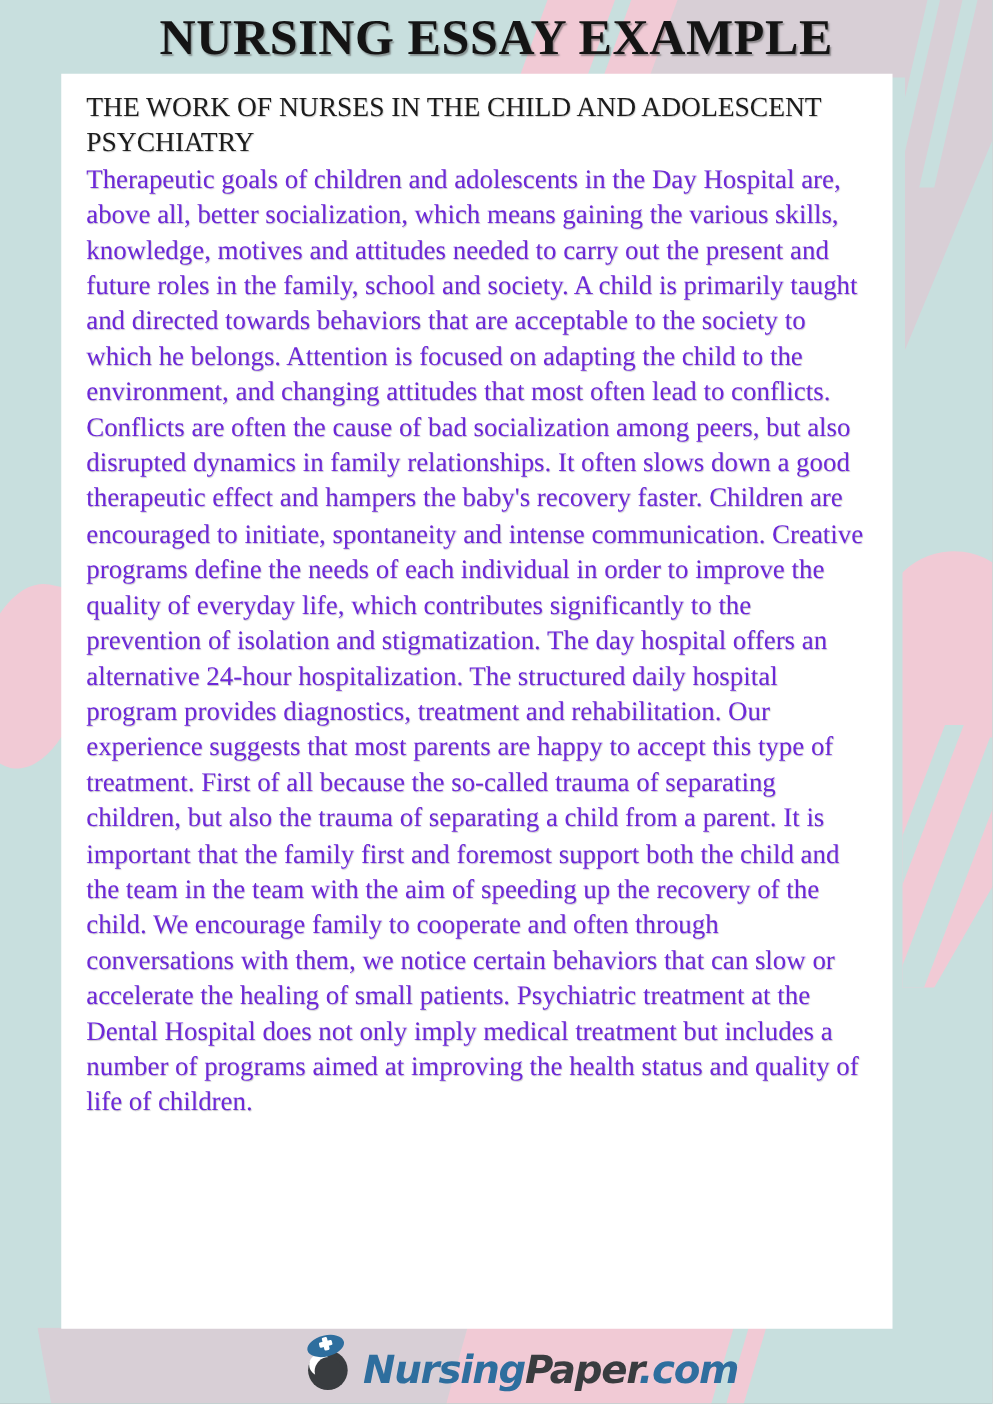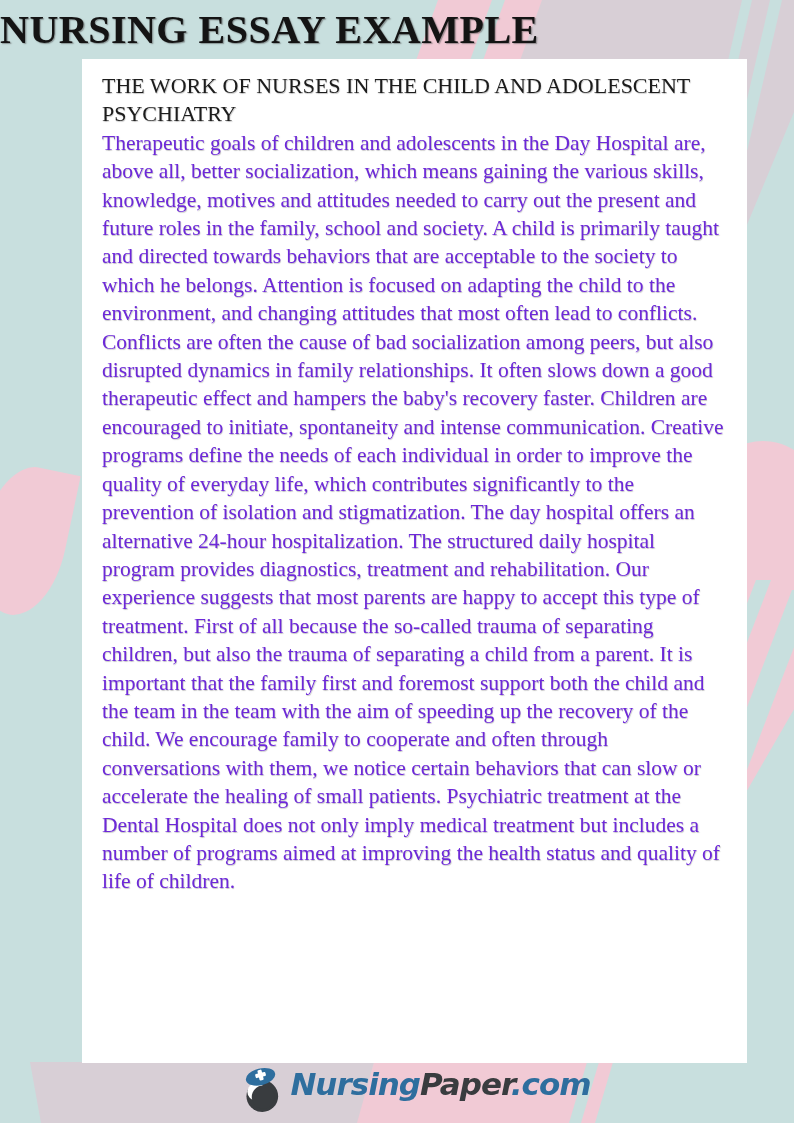--- a/index.html
+++ b/index.html
@@ -33,48 +33,48 @@
   
   .pink-blob-left{left:-18px; top:466px; width:84px; height:150px; border-radius:100% 0% 100% 100%; transform:rotate(12deg); z-index:0;}
 
   
   .bottom-mauve{left:24px; top:1062px; width:352px; height:61px; clip-path:polygon(6px 0,350px 0,334px 61px,17px 61px); z-index:1;}
   .bottom-pink{left:346px; top:1062px; width:245px; height:61px; clip-path:polygon(28px 0,241px 0,223px 61px,11px 61px); z-index:1;}
   .bottom-pink-stripe{left:572px; top:1062px; width:46px; height:61px; clip-path:polygon(27px 0,41px 0,23px 61px,9px 61px); z-index:1;}
 
   .poster-title{
     position:absolute; left:0; top:6px; width:100%;
-    z-index:2;
+    text-align:center; z-index:2;
     font-size:40px; font-weight:700; letter-spacing:0.5px;
     color:#141414;
     text-shadow:1.2px 1.4px 1.2px rgba(70,70,70,0.5);
   }
 
   .essay-card{
-    position:absolute; left:82px; top:59px;
+    position:absolute; left:49px; top:59px;
     width:665px; height:1004px;
     background:#ffffff;
     box-sizing:border-box;
     padding:13px 20px 10px 20px;
     z-index:2;
     overflow:hidden;
   }
   .essay-heading{
     font-size:22px; line-height:28.4px; color:#1c1c1c;
     text-shadow:0.6px 0.8px 0.8px rgba(90,90,90,0.35);
   }
   .essay-body{
     font-size:21.5px; line-height:28.4px; color:#6d28d9;
     text-shadow:0.6px 0.8px 0.8px rgba(90,90,90,0.35);
   }
 
   .footer-logo{
     position:absolute; top:1066px; left:calc(50% + 18px);
     transform:translateX(-50%);
-    display:flex; align-items:flex-start; gap:7px;
+    display:flex; align-items:flex-end; gap:7px;
     z-index:3;
   }
   .brand-text{
     font-family:"DejaVu Sans", sans-serif;
     font-style:italic; font-weight:700;
     font-size:31px; letter-spacing:-1px;
     white-space:nowrap;
   }
   .brand-blue{color:#2e6e9e;}
   .brand-dark{color:#393c3f;}

